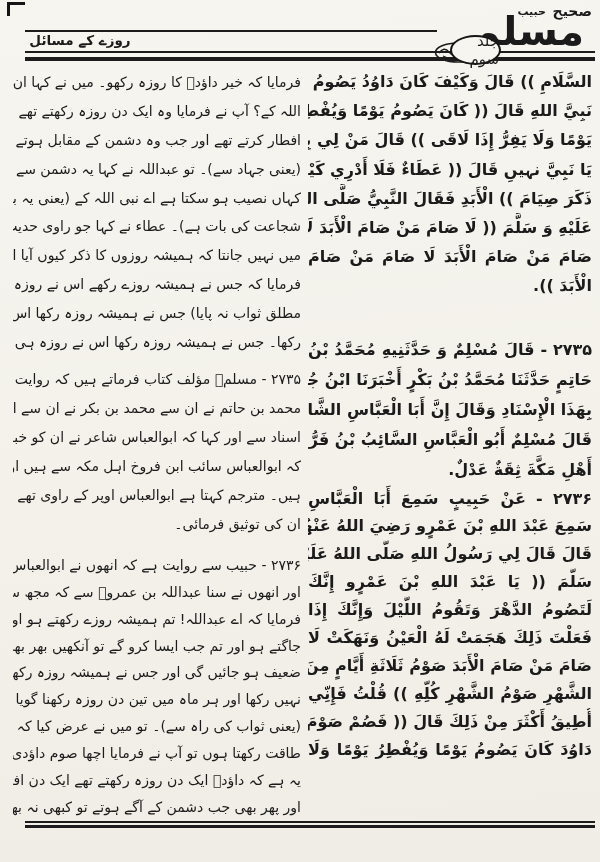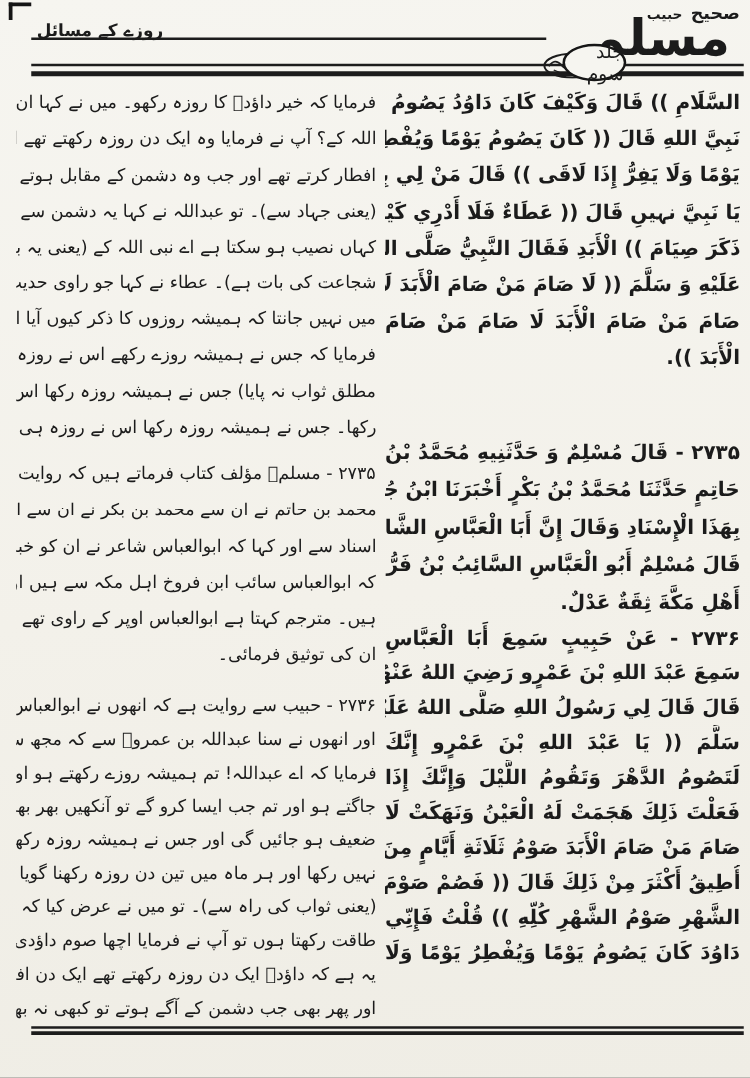--- a/index.html
+++ b/index.html
@@ -7,38 +7,38 @@
   .page{position:relative;width:600px;height:862px;margin:0 auto;overflow:hidden;
         background:linear-gradient(175deg,#f6f5f0 0%,#f3f1ea 55%,#efede5 100%);
         color:#1b1b1b;direction:rtl;}
   .corner{position:absolute;left:7px;top:2px;width:15px;height:11px;
           border-left:3px solid #151515;border-top:3px solid #151515;}
   
   .rule{position:absolute;background:#1c1c1c;}
   .rule-a{left:25px;top:30px;width:412px;height:2px;}
   .rule-b{left:25px;top:51px;width:570px;height:2px;}
   .rule-c{left:25px;top:57px;width:570px;height:4px;}
-  .section-title{position:absolute;left:28px;top:16px;width:104px;text-align:center;
+  .section-title{position:absolute;left:28px;top:32px;width:104px;text-align:center;
                  font-size:13.5px;font-weight:700;direction:rtl;}
   .masthead{position:absolute;top:3px;right:6px;width:170px;height:60px;}
   .m-sahih{position:absolute;top:0;right:2px;font-size:14px;font-weight:700;}
   .m-main{position:absolute;top:8px;right:10px;font-size:40px;font-weight:800;line-height:1;}
   .m-sharif{position:absolute;top:2px;right:48px;font-size:11px;font-weight:700;}
   .m-badge{position:absolute;left:26px;top:32px;width:47px;height:26px;border:2px solid #161616;
            border-radius:50%;display:flex;align-items:center;justify-content:center;
            font-size:15px;font-weight:400;background:#f6f5f0;z-index:2;}
   .m-seal{position:absolute;left:10px;top:39px;width:48px;height:21px;z-index:1;}
   
   .col{position:absolute;direction:rtl;}
   .col-arabic{left:308px;top:67px;width:284px;}
   .col-urdu{left:13px;top:68px;width:288px;}
   .ln{text-align:justify;text-align-last:justify;overflow:hidden;white-space:nowrap;}
   .ln.end{text-align-last:right;}
   .col-arabic .ln{height:29.2px;line-height:29.2px;font-size:16px;font-weight:700;}
-  .col-arabic .p2{margin-top:46px;}
+  .col-arabic .p2{margin-top:34px;}
   .col-arabic .p2 .ln{height:30px;line-height:30px;}
   .col-arabic .p3{}
   .col-arabic .p3 .ln{height:27.9px;line-height:27.9px;}
   .col-urdu .ln{height:28.9px;line-height:28.9px;font-size:14px;font-weight:400;}
   .col-urdu .p2{margin-top:8px;}
   .col-urdu .p2 .ln{height:29px;line-height:29px;}
   .col-urdu .p3{margin-top:13px;}
   .col-urdu .p3 .ln{height:26.9px;line-height:26.9px;}
   
   .foot-a{left:25px;top:821px;width:570px;height:2px;}
@@ -90,22 +90,22 @@
       <div class="ln end">أَهْلِ مَكَّةَ ثِقَةٌ عَدْلٌ.</div>
     </div>
     <div class="para p3">
       <div class="ln">۲۷۳۶ - عَنْ حَبِيبٍ سَمِعَ أَبَا الْعَبَّاسِ</div>
       <div class="ln">سَمِعَ عَبْدَ اللهِ بْنَ عَمْرٍو رَضِيَ اللهُ عَنْهُمَا</div>
       <div class="ln">قَالَ قَالَ لِي رَسُولُ اللهِ صَلَّى اللهُ عَلَيْهِ وَ</div>
       <div class="ln">سَلَّمَ (( يَا عَبْدَ اللهِ بْنَ عَمْرٍو إِنَّكَ</div>
       <div class="ln">لَتَصُومُ الدَّهْرَ وَتَقُومُ اللَّيْلَ وَإِنَّكَ إِذَا</div>
       <div class="ln">فَعَلْتَ ذَلِكَ هَجَمَتْ لَهُ الْعَيْنُ وَنَهَكَتْ لَا</div>
       <div class="ln">صَامَ مَنْ صَامَ الْأَبَدَ صَوْمُ ثَلَاثَةِ أَيَّامٍ مِنَ</div>
+      <div class="ln">الشَّهْرِ صَوْمُ الشَّهْرِ كُلِّهِ )) قُلْتُ فَإِنِّي</div>
       <div class="ln">أُطِيقُ أَكْثَرَ مِنْ ذَلِكَ قَالَ (( فَصُمْ صَوْمَ</div>
-      <div class="ln">الشَّهْرِ صَوْمُ الشَّهْرِ كُلِّهِ )) قُلْتُ فَإِنِّي</div>
       <div class="ln">دَاوُدَ كَانَ يَصُومُ يَوْمًا وَيُفْطِرُ يَوْمًا وَلَا</div>
     </div>
   </section>
 
   <section class="col col-urdu">
     <div class="para p1">
       <div class="ln">فرمایا کہ خیر داؤدؑ کا روزہ رکھو۔ میں نے کہا ان کا روزہ کیا تھا اے نبی</div>
       <div class="ln">اللہ کے؟ آپ نے فرمایا وہ ایک دن روزہ رکھتے تھے اور ایک دن</div>
       <div class="ln">افطار کرتے تھے اور جب وہ دشمن کے مقابل ہوتے تو کبھی نہ بھاگتے</div>
       <div class="ln">(یعنی جہاد سے)۔ تو عبداللہ نے کہا یہ دشمن سے بھلا بھاگنا مجھے</div>

